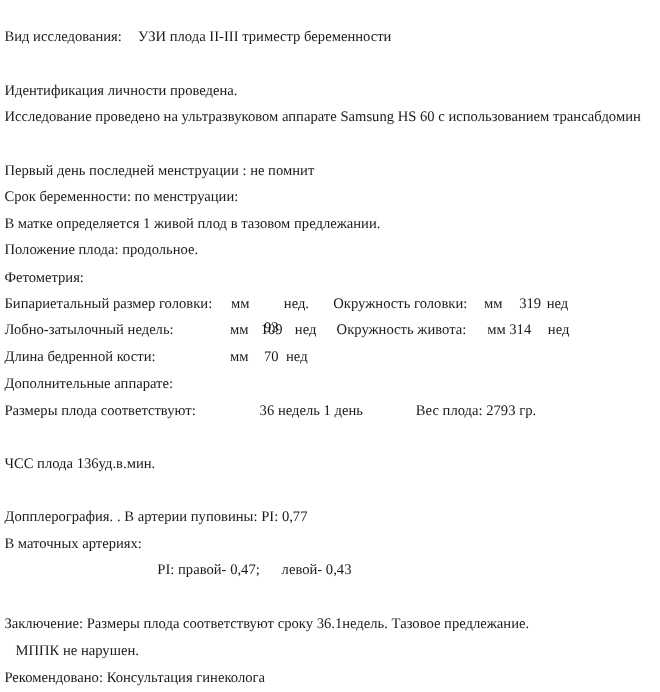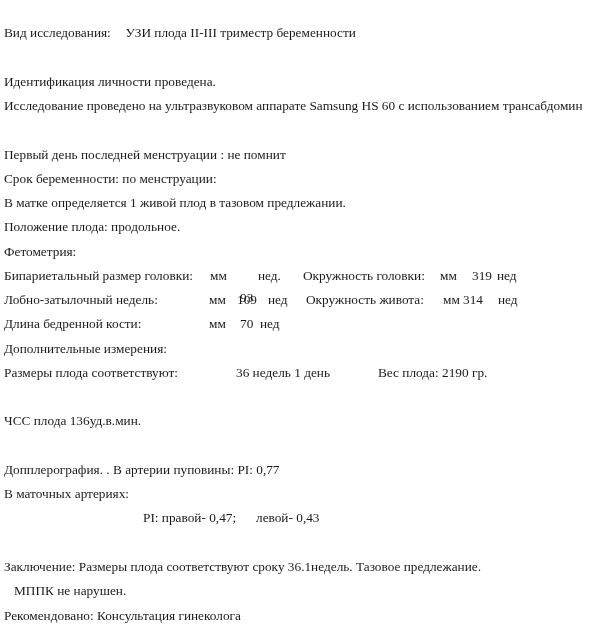--- a/index.html
+++ b/index.html
@@ -71,26 +71,26 @@
     <span class="abs" style="left:498px;top:292px;">нед</span>
   </div>
 
   <div>
     <span class="abs" style="left:4px;top:316px;">Длина бедренной кости:</span>
     <span class="abs" style="left:209px;top:316px;">мм</span>
     <span class="abs" style="left:240px;top:316px;">70</span>
     <span class="abs" style="left:260px;top:316px;">нед</span>
   </div>
 
-  <div class="line" style="top:341px;">Дополнительные измерения:</div>
+  <div class="line" style="top:341px;">Дополнительные аппарате:</div>
 
   <div>
     <span class="abs" style="left:4px;top:365px;">Размеры плода соответствуют:</span>
     <span class="abs" style="left:236px;top:365px;">36 недель 1 день</span>
-    <span class="abs" style="left:378px;top:365px;">Вес плода: 2190 гр.</span>
+    <span class="abs" style="left:378px;top:365px;">Вес плода: 2793 гр.</span>
   </div>
 
   <div class="line" style="top:413px;">ЧСС плода 136уд.в.мин.</div>
 
   <div class="line" style="top:462px;">Допплерография. . В артерии пуповины:   PI: 0,77</div>
   <div class="line" style="top:486px;">В маточных артериях:</div>
   <div>
     <span class="abs" style="left:143px;top:510px;text-align:right;">PI: правой- 0,47;</span>
     <span class="abs" style="left:256px;top:510px;">левой- 0,43</span>
   </div>

